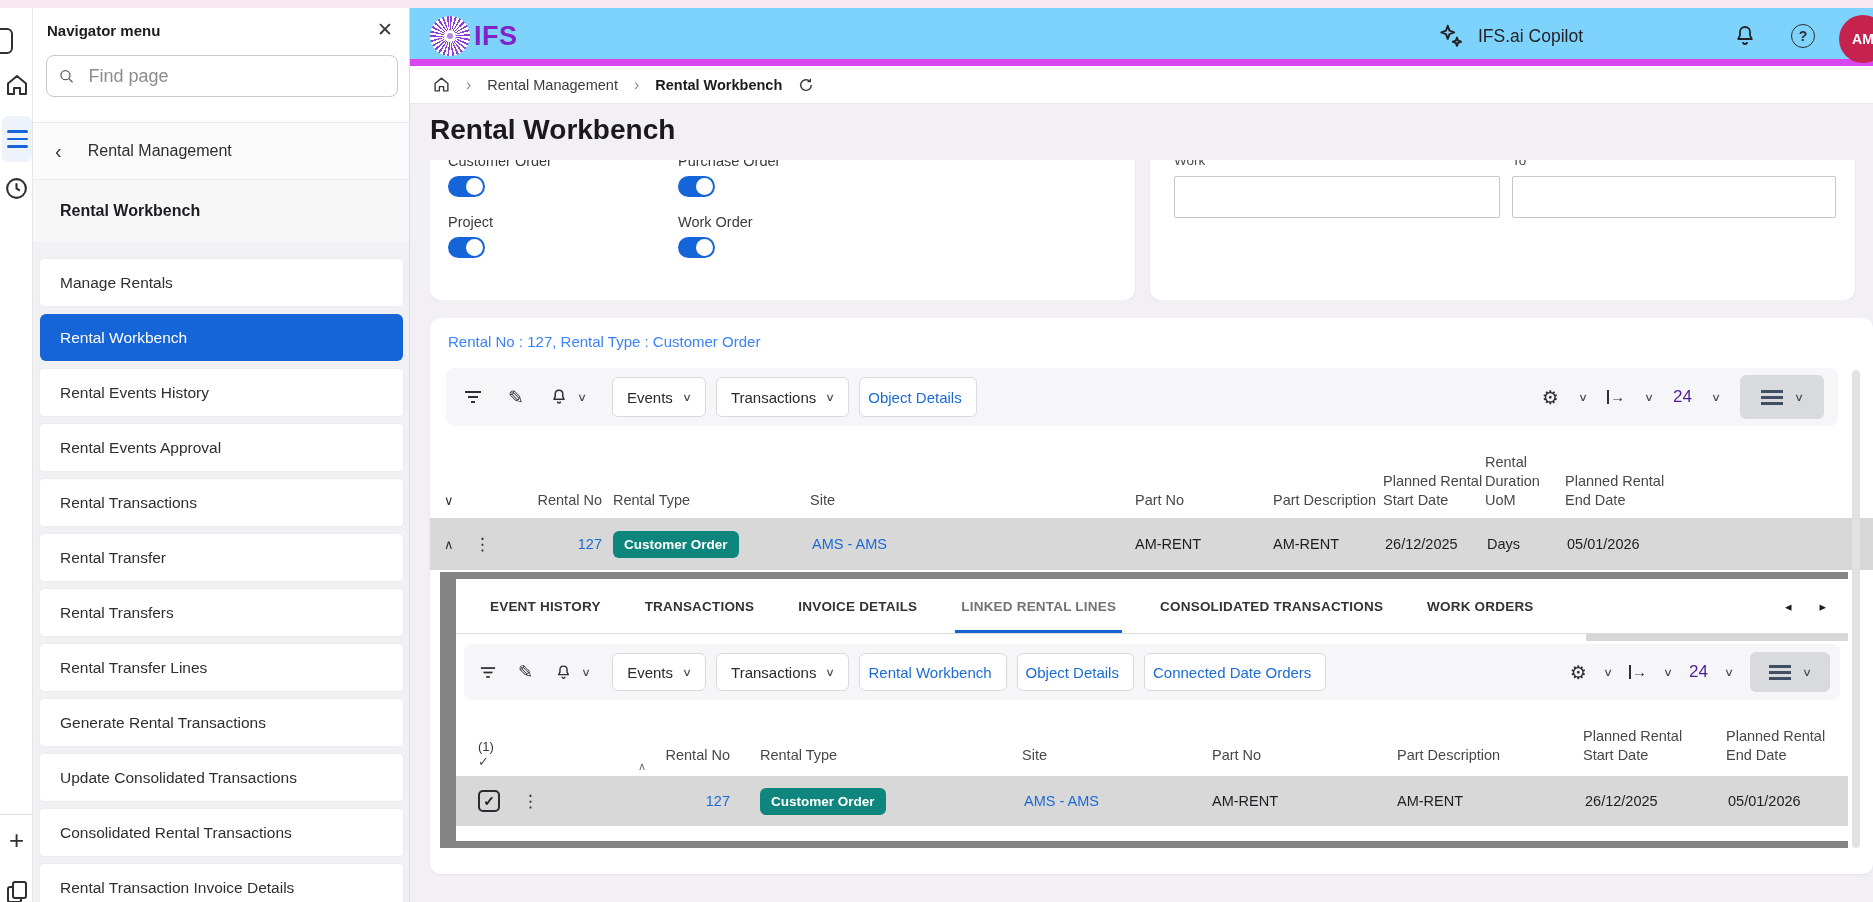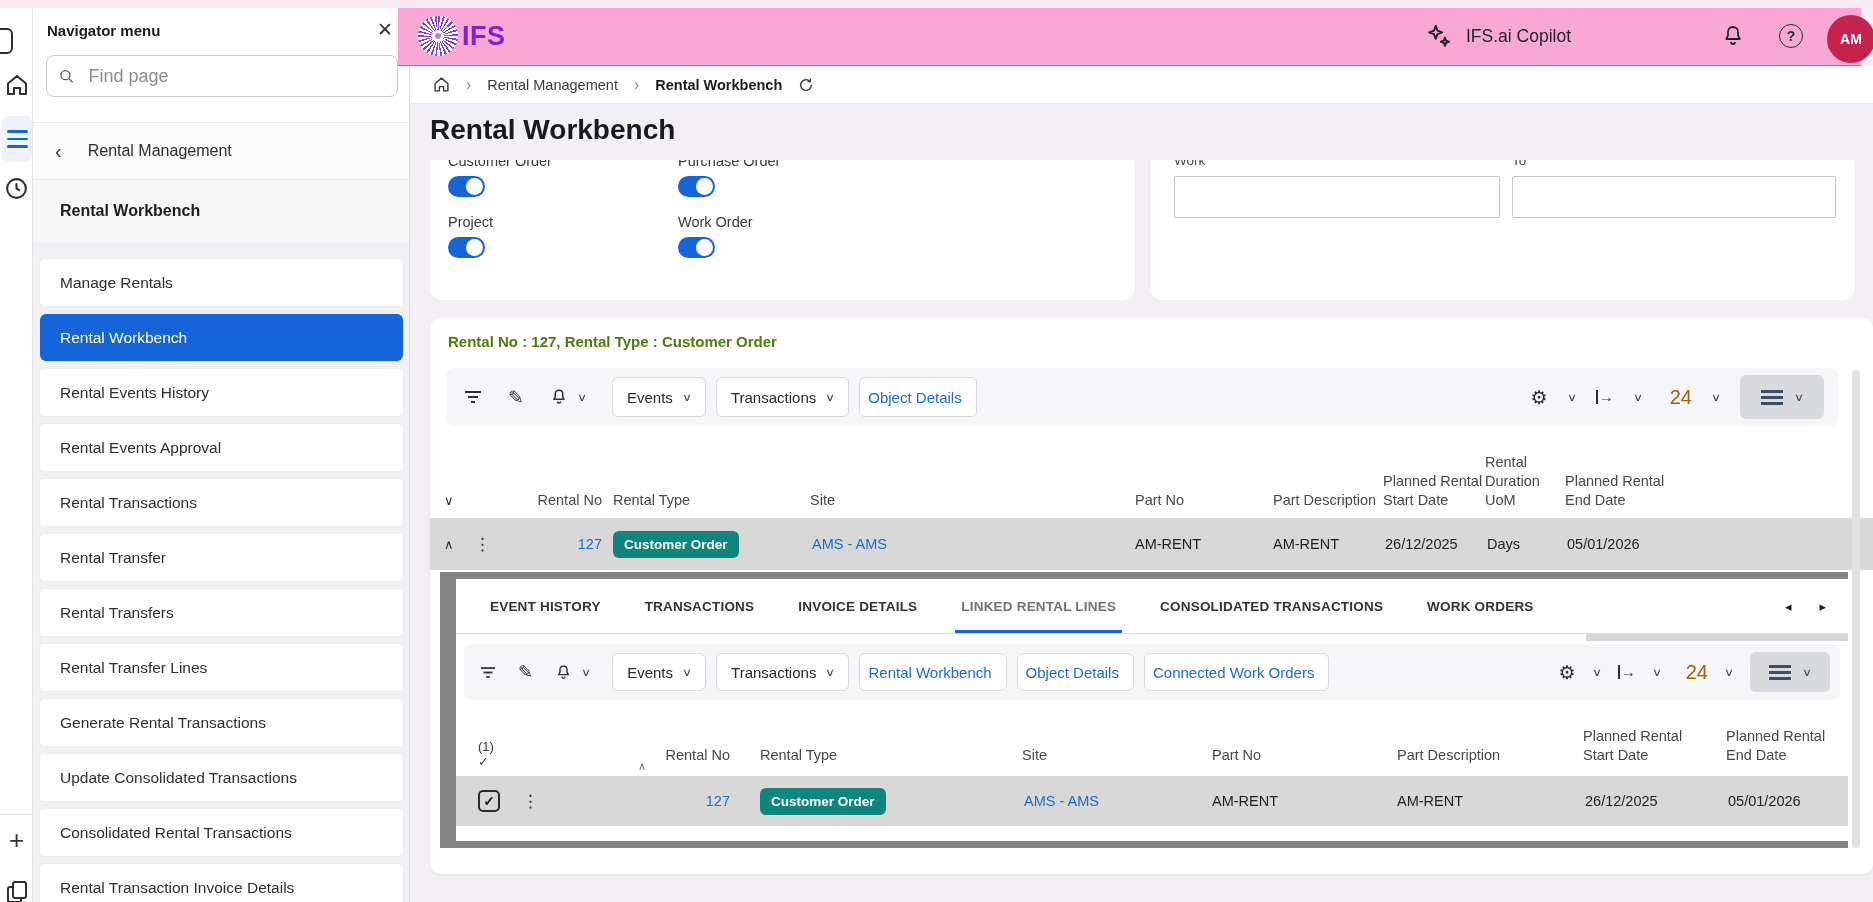--- a/index.html
+++ b/index.html
@@ -29,21 +29,21 @@
   .sb-search input::placeholder { color:#8b8b91; }
   .sb-back { position:absolute; left:0; top:115px; width:100%; height:57px; background:#fbfbfc; border-bottom:1px solid #ececef; display:flex; align-items:center; gap:26px; padding-left:22px; }
   .sb-back .bk { font-size:20px; color:#3a3a3d; }
   .sb-back .bl { font-size:16px; color:#2e2e30; }
   .sb-section { position:absolute; left:0; top:172px; width:100%; height:62px; background:#f7f7f8; display:flex; align-items:center; padding-left:27px; font-size:16px; font-weight:700; color:#1d1d1f; }
   .sb-list { position:absolute; left:0; top:234px; width:100%; bottom:0; background:#f1f0f3; }
   .sb-item { position:absolute; left:7px; width:363px; height:47px; background:#fff; border-radius:4px; display:flex; align-items:center; padding-left:20px; font-size:15.5px; color:#2f2f31; cursor:pointer; box-shadow:0 0 0 1px #ececef; }
   .sb-item.sel { background:#1565d8; color:#fff; box-shadow:none; border-radius:6px; }
 
   
-  .appbar { position:absolute; left:398px; top:8px; width:1463px; height:58px; background:#f9a8d4; border-bottom:1px solid #d946ef; }
+  .appbar { position:absolute; left:410px; top:8px; width:1463px; height:58px; background:#7dd3fc; border-bottom:7px solid #d946ef; }
   .logo { position:absolute; left:20px; top:8px; display:flex; align-items:center; gap:4px; }
   .logo-burst { width:40px; height:40px; border-radius:50%; background:repeating-conic-gradient(#8b3fd6 0deg 6deg, #fff 6deg 14deg); position:relative; }
   .logo-burst::after { content:""; position:absolute; left:14px; top:14px; width:12px; height:12px; border-radius:50%; background:#b089e0; box-shadow:0 0 0 3px #fff inset; }
   .logo-text { font-size:27px; font-weight:800; color:#8222c8; letter-spacing:0.5px; }
   .copilot { position:absolute; right:290px; top:15px; display:flex; align-items:center; gap:14px; font-size:17.5px; font-weight:500; color:#232327; cursor:pointer; }
   .bell-btn { position:absolute; right:116px; top:16px; cursor:pointer; }
   .help-btn { position:absolute; right:58px; top:16px; width:24px; height:24px; border:1.7px solid #2e2e32; border-radius:50%; display:flex; align-items:center; justify-content:center; font-size:14px; font-weight:700; color:#2e2e32; cursor:pointer; }
   .avatar { position:absolute; right:-14px; top:7px; width:48px; height:48px; border-radius:50%; background:#c6224e; color:#fff; font-size:14px; font-weight:700; display:flex; align-items:center; justify-content:center; cursor:pointer; }
 
   
@@ -63,33 +63,33 @@
   .tg-col2 { position:absolute; left:230px; top:0; }
   .toggle { margin-top:6px; width:37px; height:21px; border-radius:11px; background:#1565d8; position:relative; cursor:pointer; }
   .toggle::after { content:""; position:absolute; right:2px; top:2px; width:17px; height:17px; border-radius:50%; background:#fff; }
   .tg-row2 { margin-top:16px; }
   .fld-label { font-size:13.5px; color:#4a4a4e; height:18px; line-height:18px; }
   .fld { margin-top:6px; height:42px; border:1.5px solid #c6c6cb; border-radius:2px; background:#fff; }
   .fld input { width:100%; height:100%; border:none; outline:none; font-family:"Liberation Sans",sans-serif; font-size:15px; padding:0 10px; background:transparent; }
 
   
   .panel { position:absolute; left:430px; top:318px; width:1443px; height:556px; background:#fff; border-radius:10px; box-shadow:0 1px 3px rgba(0,0,0,0.06); }
-  .sec-title { position:absolute; left:18px; top:15px; font-size:15px; font-weight:700; color:#4d7c0f; }
+  .sec-title { position:absolute; left:18px; top:15px; font-size:15px; font-weight:400; color:#3b82f6; }
   .tbar { position:absolute; background:#f6f6f8; border-radius:8px; display:flex; align-items:center; }
   .tbar1 { left:16px; top:50px; right:35px; height:58px; padding:0 14px 0 18px; }
   .tb-icons { display:flex; align-items:center; gap:26px; margin-right:26px; }
   .tb-ic { color:#2f2f33; cursor:pointer; display:flex; align-items:center; }
   .chev { font-size:11px; color:#4c4c50; transform:scaleX(1.25); display:inline-block; }
   .bellwrap { display:flex; align-items:center; gap:10px; }
   .btn { height:40px; background:#fff; border:1px solid #d9d9de; border-radius:6px; display:flex; align-items:center; gap:10px; padding:0 14px; font-size:15px; color:#2a2a2e; cursor:pointer; margin-right:10px; }
   .btn.link { color:#1b6bd6;padding-left:8px; }
   .tb-right { margin-left:auto; display:flex; align-items:center; gap:20px; }
   .gear { font-size:19px; color:#2f2f33; }
   .exp-ic { font-size:15px; color:#2f2f33; border-left:2px solid #2f2f33; padding-left:1px; line-height:14px; }
-  .psize { font-size:20px; color:#a16207;margin-left:8px; }
+  .psize { font-size:17px; color:#4c1d95; }
   .viewbtn { width:84px; height:44px; background:#d9dade; border-radius:6px; display:flex; align-items:center; justify-content:center; gap:12px; cursor:pointer; }
   .lines4 { width:22px; height:15px; background:repeating-linear-gradient(#3f4e63 0 2.5px, transparent 2.5px 6px); }
 
   
   .thead { position:absolute; font-size:14.5px; color:#48484a; }
   .thead1 { left:0; top:120px; width:100%; height:78px; }
   .hc { position:absolute; bottom:6px; line-height:19px; }
   .row { position:absolute; left:0; width:100%; background:#d8d8d8; font-size:14.5px; color:#1f1f21; }
   .row1 { top:200px; height:52px; }
   .cell { position:absolute; top:0; height:100%; display:flex; align-items:center; }
@@ -383,21 +383,21 @@
           <span>Transactions</span>
             <span class="chev">∨</span>
         </div>
         <div class="btn link" style="height:38px;">
           <span>Rental Workbench</span>
         </div>
         <div class="btn link" style="height:38px;">
           <span>Object Details</span>
         </div>
         <div class="btn link" style="height:38px;">
-          <span>Connected Work Orders</span>
+          <span>Connected Date Orders</span>
         </div>
         <div class="tb-right" style="gap:17px;">
           <span class="tb-ic gear">⚙</span>
           <span class="chev">∨</span>
           <span class="tb-ic exp-ic">→</span>
           <span class="chev">∨</span>
           <span class="psize">24</span>
           <span class="chev">∨</span>
           <div class="viewbtn" style="height:40px;width:80px;">
             <span class="lines4"></span>

